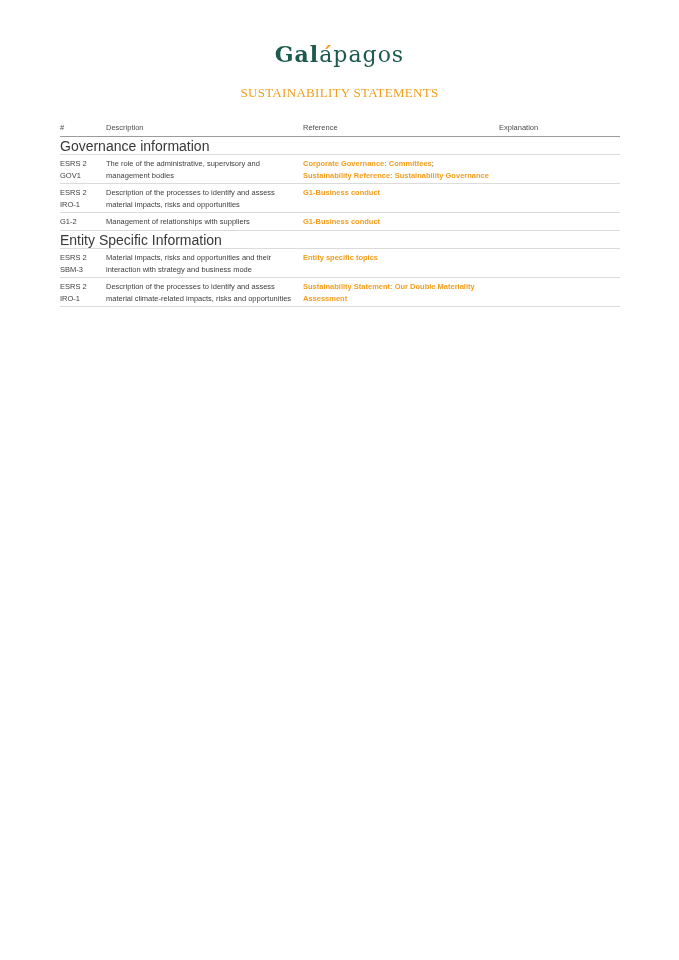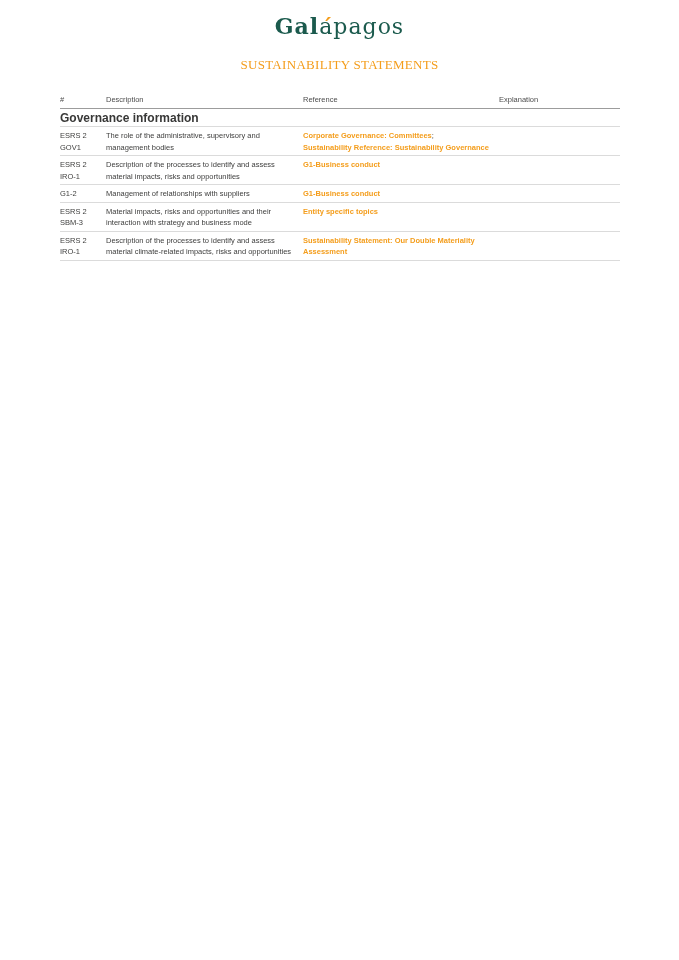--- a/index.html
+++ b/index.html
@@ -10,20 +10,21 @@
     --line-light:#DBDBDB;
     --line-dark:#9C9C9C;
   }
   html,body{margin:0;padding:0;background:#ffffff;}
   .page{
     position:relative;
     width:679px;height:728px;
     background:#ffffff;
     font-family:"Liberation Sans", sans-serif;
     overflow:hidden;
+    margin-top:28px;
   }
   
   .logo{
     position:absolute;top:13px;left:0;right:0;
     text-align:center;
     font-family:"DejaVu Serif", serif;
     font-size:22px;line-height:26px;
     color:var(--brand-green);
     letter-spacing:1px;
   }
@@ -57,22 +58,22 @@
     line-height:11.5px;
     padding:3px 5px 2px 0;
     border-bottom:1px solid var(--line-light);
   }
   table.disclosure thead td{
     color:var(--text-header);
     border-bottom-color:var(--line-dark);
     padding-top:4px;
   }
   tr.section-row td{
-    font-weight:700;
-    font-size:12px;
+    font-weight:400;
+    font-size:14px;
     color:#383837;
     padding-top:4px;
   }
   tr.dark-bottom td{border-bottom-color:var(--line-dark);}
   .ref-link{
     color:var(--brand-orange);
     font-weight:700;
     text-decoration:none;
     cursor:pointer;
   }
@@ -132,20 +133,23 @@
           <td>Description of the processes to identify and assess material impacts, risks and opportunities</td>
           <td><a class="ref-link">G1-Business conduct</a></td>
           <td></td>
         </tr>
         <tr>
           <td>G1-2</td>
           <td>Management of relationships with suppliers</td>
           <td><a class="ref-link">G1-Business conduct</a></td>
           <td></td>
         </tr>
+        <tr class="section-row">
+          <td colspan="4">Entity Specific Information</td>
+        </tr>
         <tr>
           <td>ESRS 2<br>SBM-3</td>
           <td>Material impacts, risks and opportunities and their interaction with strategy and business mode</td>
           <td><a class="ref-link">Entity specific topics</a></td>
           <td></td>
         </tr>
         <tr>
           <td>ESRS 2<br>IRO-1</td>
           <td>Description of the processes to identify and assess material climate-related impacts, risks and opportunities</td>
           <td><a class="ref-link">Sustainability Statement: Our Double Materiality Assessment</a></td>

